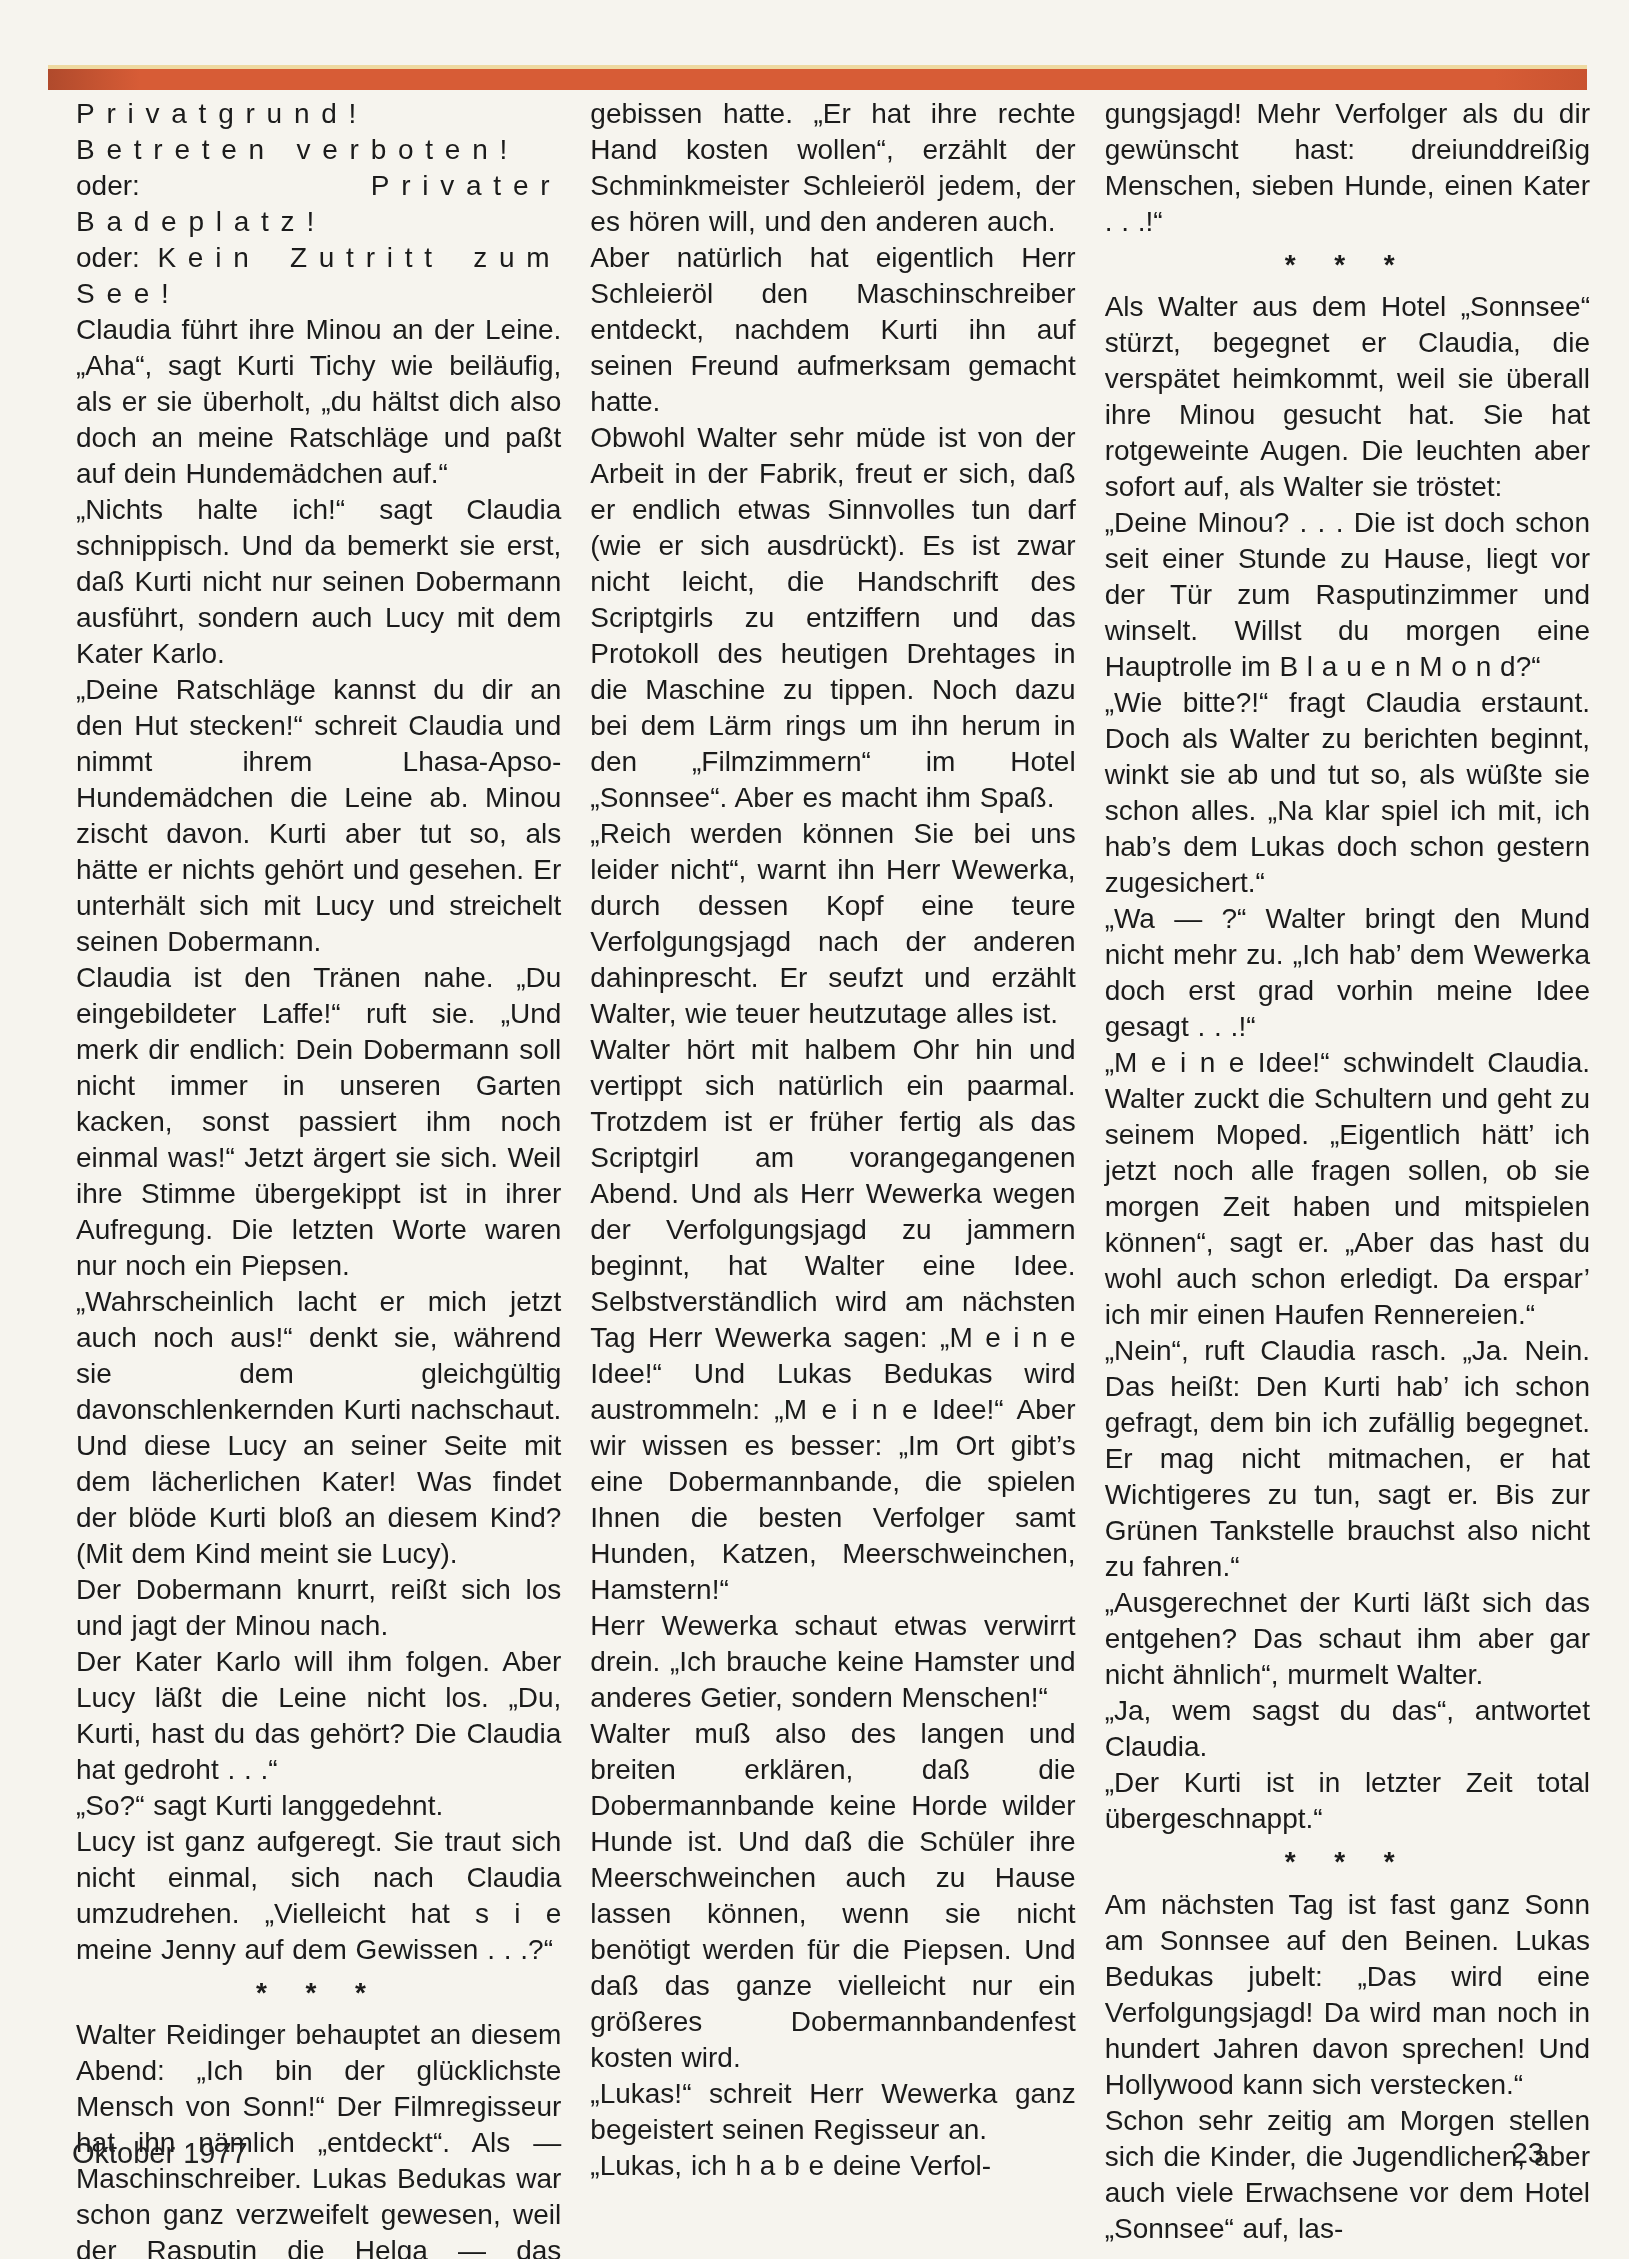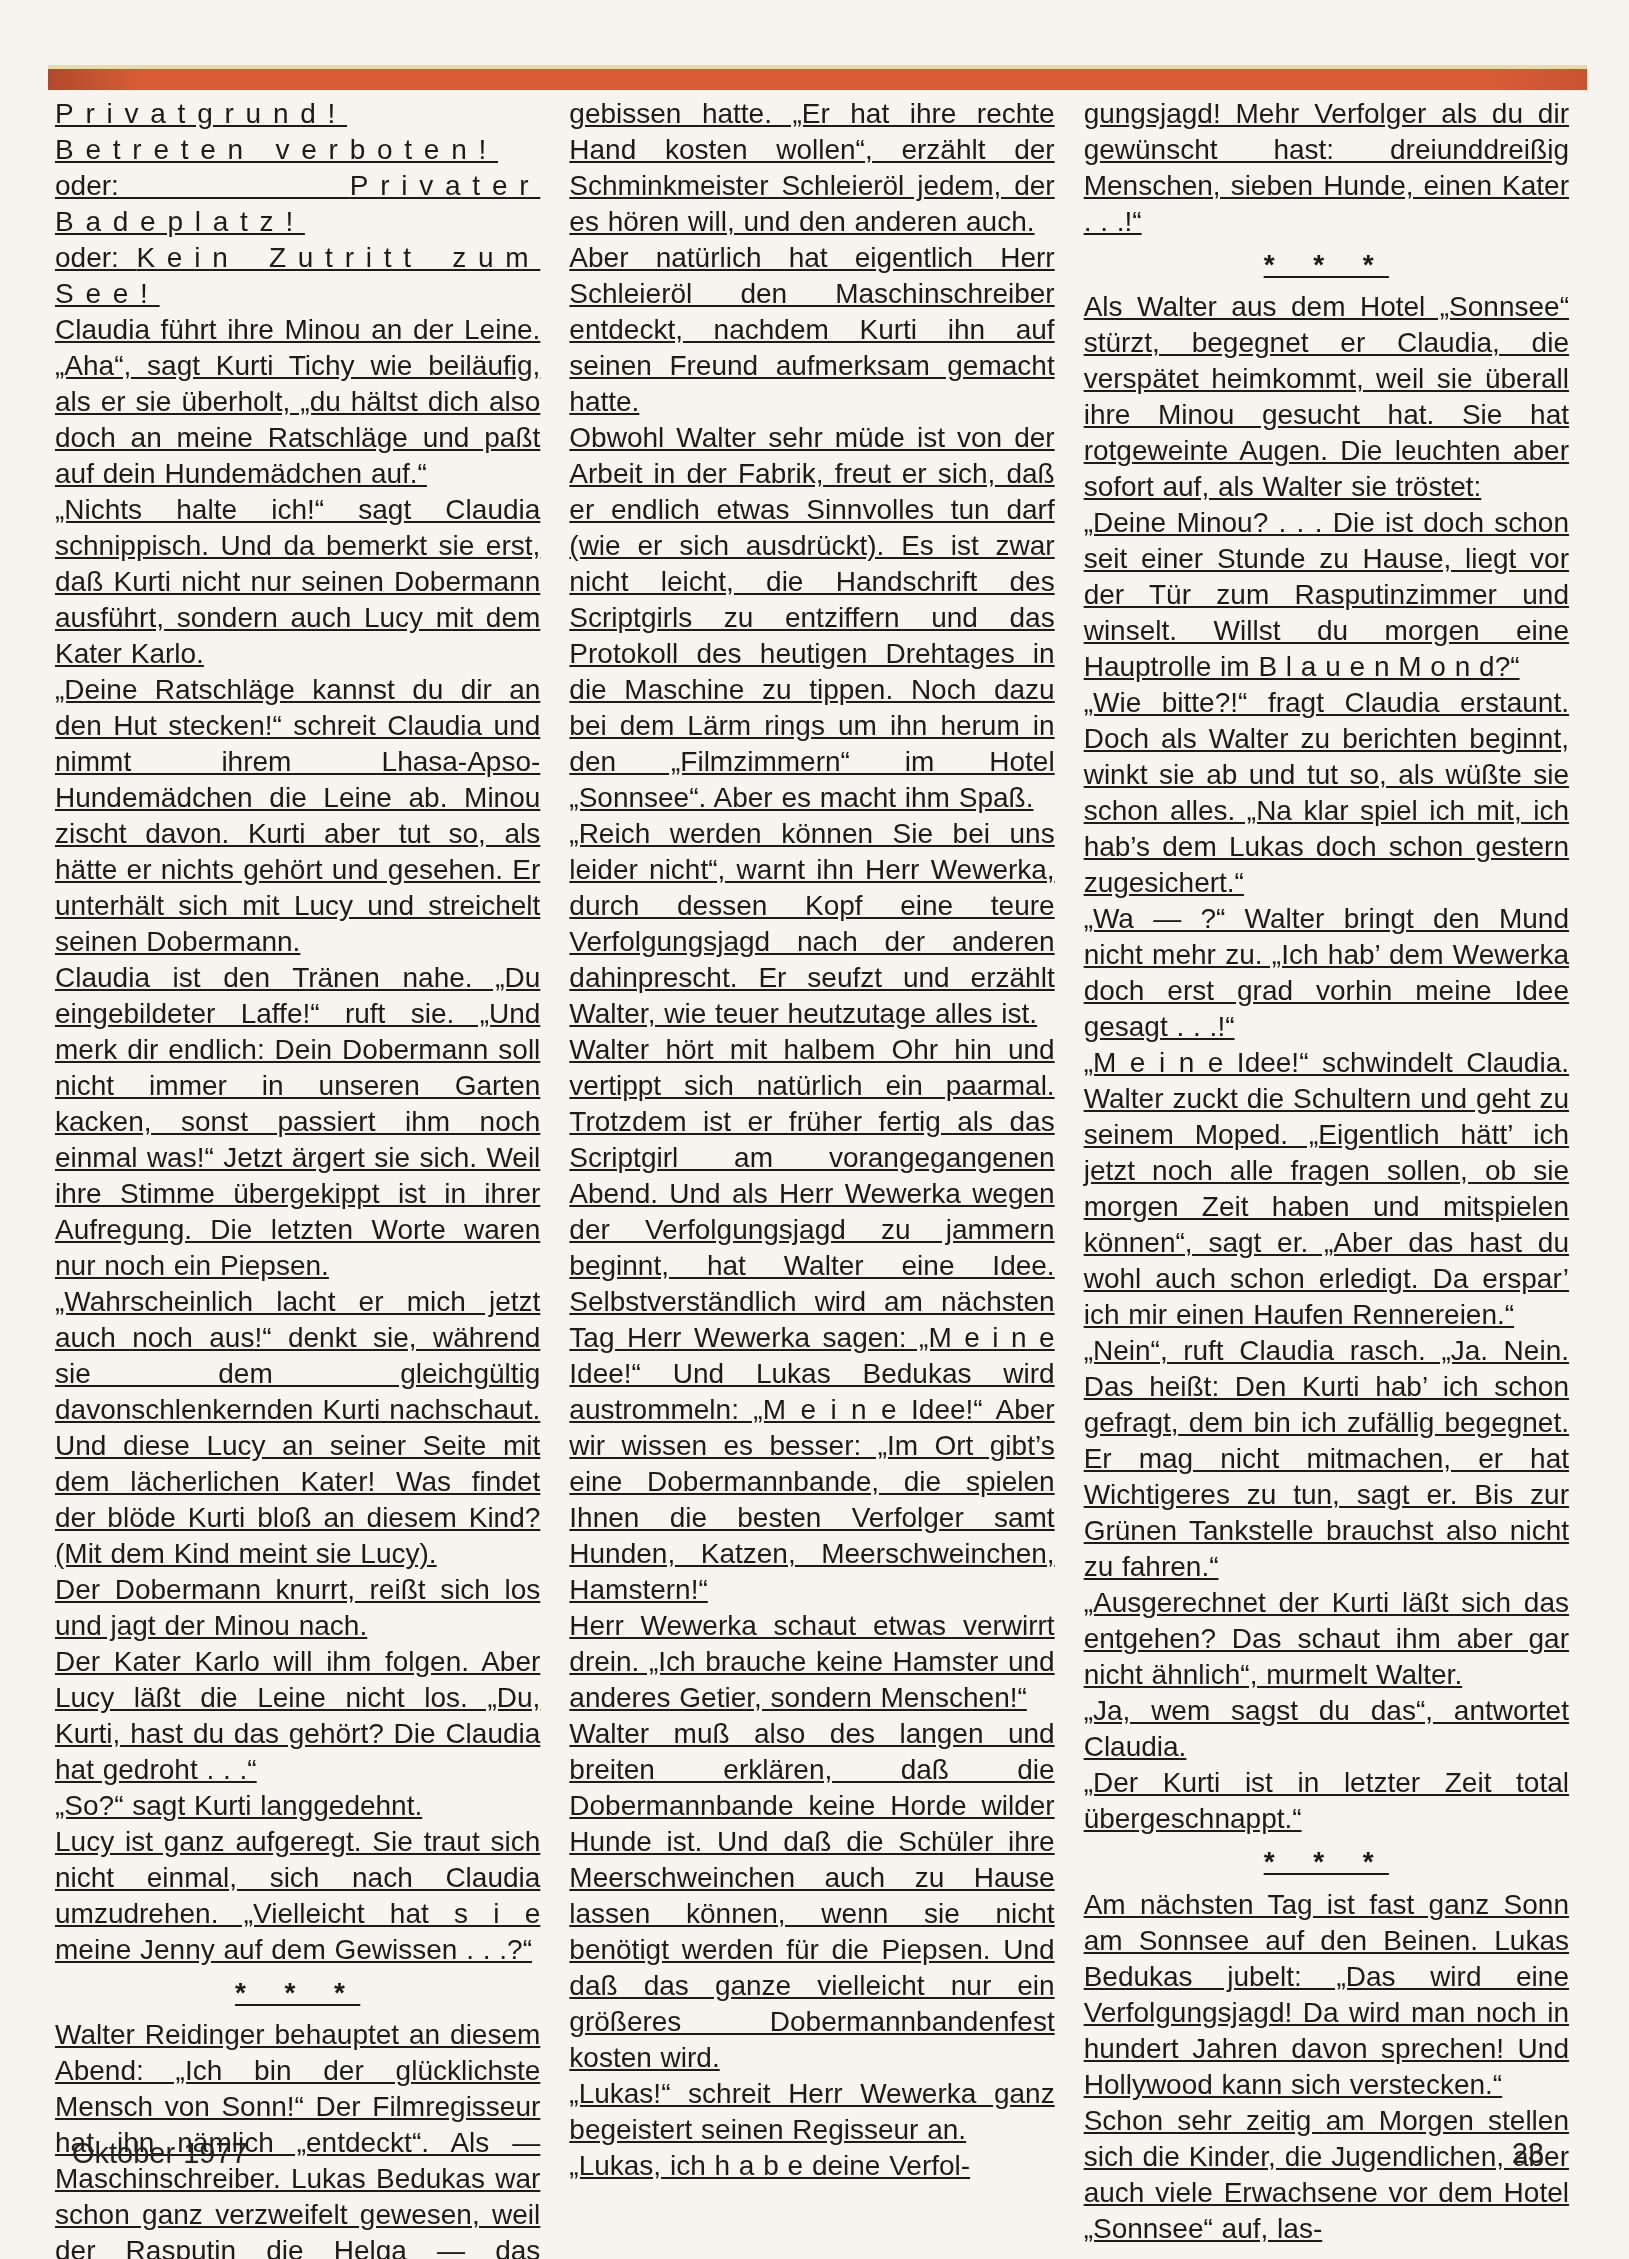--- a/index.html
+++ b/index.html
@@ -19,27 +19,26 @@
   .top-bar {
     position: absolute;
     left: 48px;
     right: 42px;
     top: 65px;
     height: 21px;
     
   }
   .columns {
     position: absolute;
-    left: 55px;
+    left: 76px;
     top: 96px;
     width: 1514px;
     height: 2027px;
     display: flex;
     gap: 29px;
-    text-decoration: underline;
   }
   .col {
     flex: 1 1 0;
     min-width: 0;
   }
   .para {
     margin: 0;
     font-size: 28px;
     line-height: 36px;
     text-align: justify;

